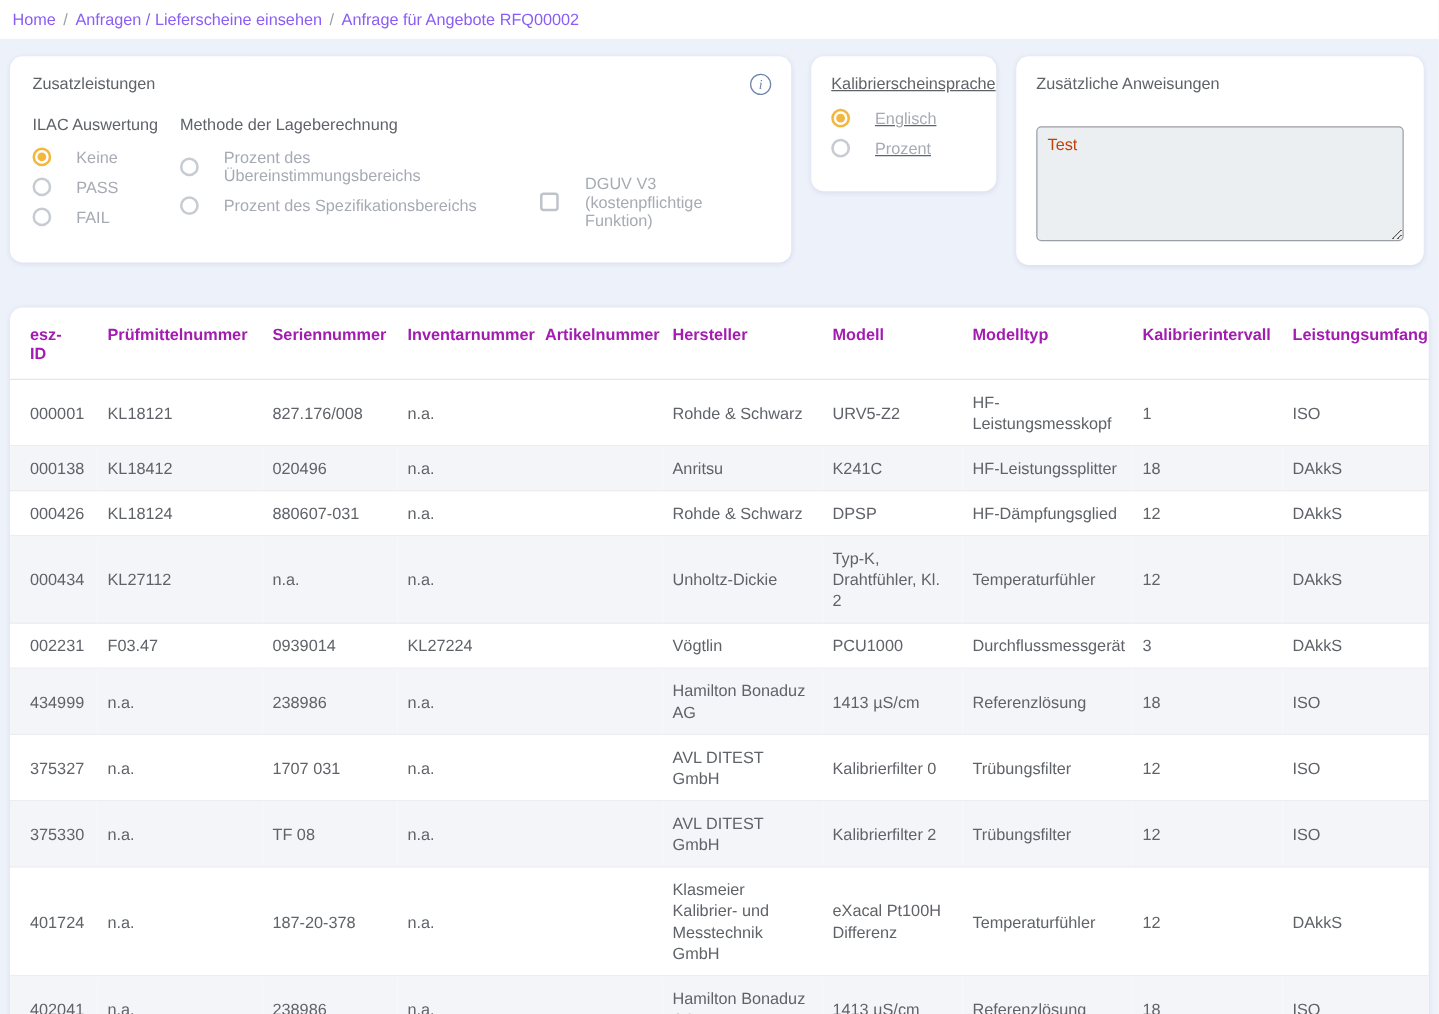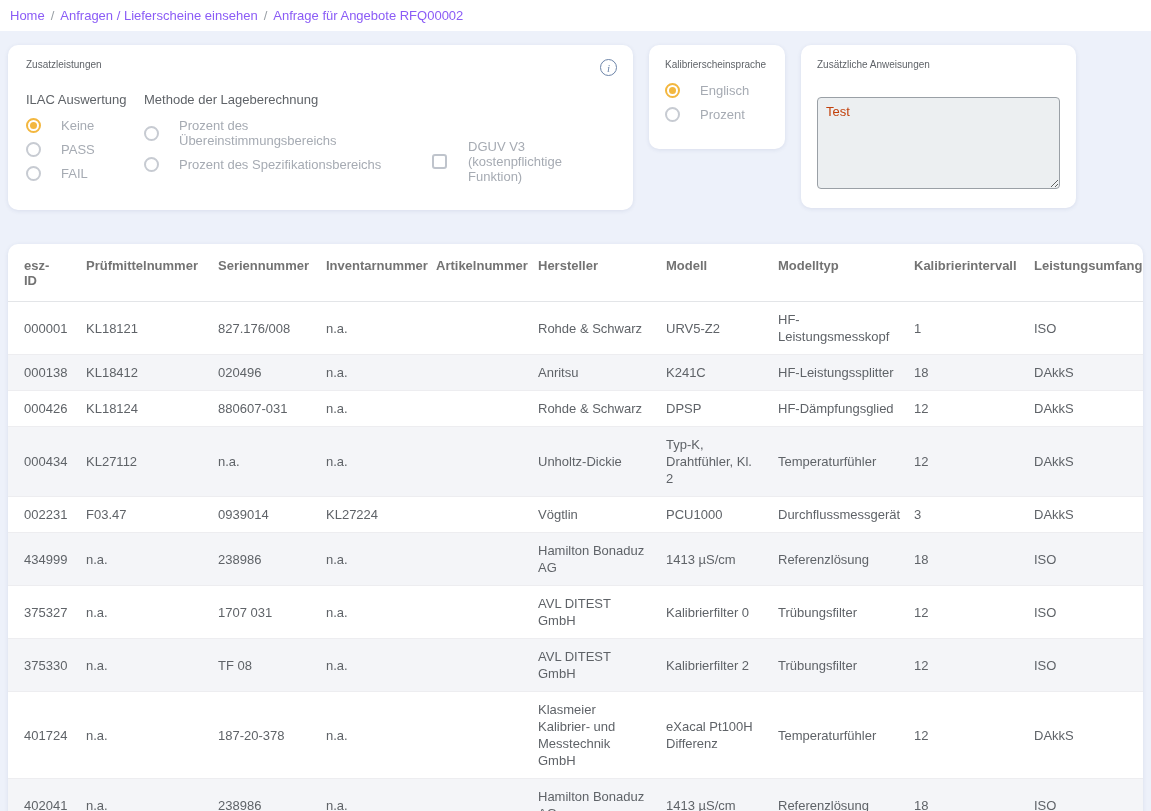--- a/index.html
+++ b/index.html
@@ -23,25 +23,25 @@
   .page { padding: 14px 8px 0 8px; }
 
   
   .cards-row { display: flex; gap: 16px; align-items: flex-start; }
   .card {
     background: #fff;
     border-radius: 10px;
     box-shadow: 0 1px 4px rgba(40,60,120,0.10);
   }
   .card-zusatz { width: 625px; padding: 14px 16px 20px 18px; }
-  .card-sprache { width: 136px; padding: 14px 16px 18px 16px; }
-  .card-anweisungen { width: 275px; padding: 14px 16px 16px 16px; }
+  .card-sprache { width: 148px; padding: 14px 16px 18px 16px; text-decoration: underline; }
+  .card-anweisungen { width: 326px; padding: 14px 16px 16px 16px; }
 
   .card-head { display: flex; justify-content: space-between; align-items: flex-start; }
-  .card-title { margin: 0; font-size: 10px; font-weight: 400; color: #5f6368; }
+  .card-title { margin: 0; font-size: 13px; font-weight: 400; color: #5f6368; }
 
   .info {
     width: 17px; height: 17px;
     border: 1.5px solid #6c84a8; border-radius: 50%;
     color: #6c84a8; font-size: 11px;
     font-family: "Liberation Serif", serif; font-style: italic;
     display: flex; align-items: center; justify-content: center;
     cursor: pointer; flex: none;
   }
 
@@ -74,21 +74,21 @@
   .anweisungen-textarea {
     margin-top: 27px; width: 100%; height: 92px;
     background: #eceff1; border: 1px solid #9aa0a6; border-radius: 4px;
     padding: 6px 8px; font: inherit; color: #c2410c; resize: both;
   }
 
   
   .table-card { margin-top: 34px; padding: 0; overflow: hidden; }
   table { width: 100%; border-collapse: collapse; table-layout: fixed; }
   th {
-    text-align: left; font-weight: 700; color: #737373; font-size: 13px;
+    text-align: left; font-weight: 700; color: #a21caf; font-size: 13px;
     padding: 14px 8px 13px 8px; border-bottom: 1px solid #e3e5e8; vertical-align: top;
   }
   th .narrow { display: inline-block; width: 36px; }
   td {
     padding: 9px 8px; vertical-align: middle; line-height: 17px;
     border-bottom: 1px solid #ededf0; color: #5f6368;
   }
   th:first-child, td:first-child { padding-left: 16px; }
   th:last-child,  td:last-child  { padding-right: 16px; }
   tr.striped td { background: #f4f5f8; }

